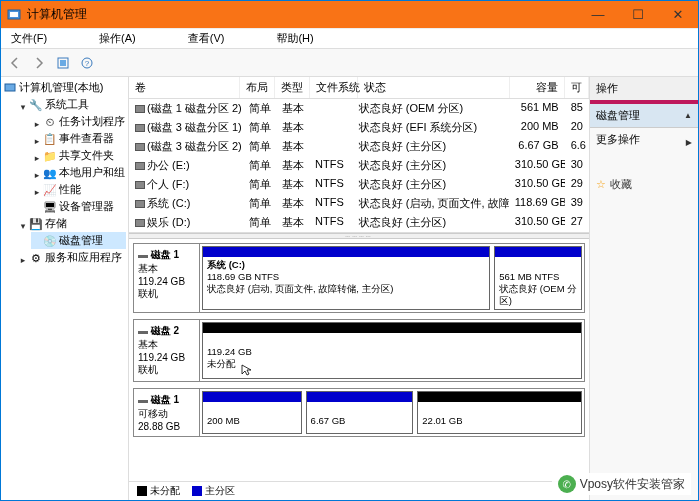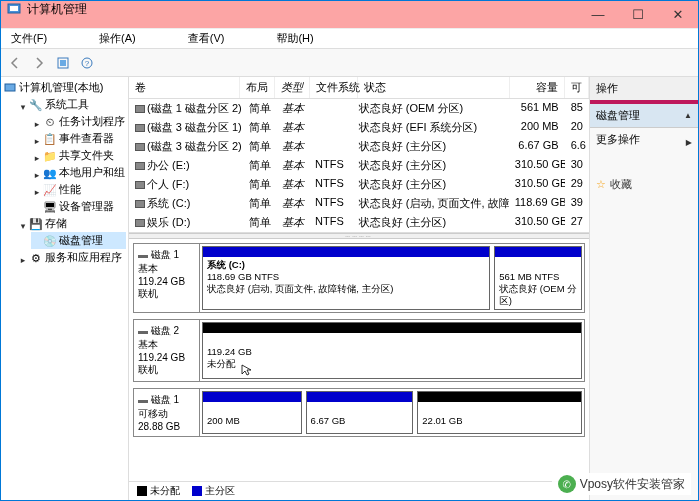--- a/index.html
+++ b/index.html
@@ -1,18 +1,18 @@
 <!DOCTYPE html>
 <html><head>
 <meta charset="utf-8">
 <style>
 * { box-sizing: border-box; margin: 0; padding: 0; font-family: "Microsoft YaHei", "Segoe UI", sans-serif; }
 body { background: #f0f0f0; width: 699px; height: 501px; overflow: hidden; font-size: 11px; }
 .window { width: 699px; height: 501px; background: #fff; border: 1px solid #0078d7; display: flex; flex-direction: column; }
-.titlebar { height: 28px; background: #fca5a5; display: flex; align-items: flex-start; padding-left: 6px; border-bottom: 1px solid #eee; }
+.titlebar { height: 28px; background: #f97316; display: flex; align-items: center; padding-left: 6px; border-bottom: 1px solid #eee; }
 .titlebar .icon { width: 16px; height: 16px; margin-right: 4px; display: flex; align-items: center; }
 .titlebar .title { font-size: 12px; color: #000; flex: 1; }
 .winbtns { display: flex; height: 100%; }
 .winbtn { width: 40px; display: flex; align-items: center; justify-content: center; font-size: 13px; color: #333; }
 .menubar { height: 20px; display: flex; align-items: center; padding-left: 4px; background: #fff; font-size: 11px; border-bottom: 1px solid #ddd; gap: 40px; }
 .menubar .menuitem { padding: 2px 6px; cursor: default; }
 .toolbar { height: 28px; background: #f8f8f8; border-bottom: 1px solid #ddd; display: flex; align-items: center; padding-left: 4px; gap: 4px; }
 .toolbar .tbicon { width: 20px; height: 20px; display: flex; align-items: center; justify-content: center; }
 .main { flex: 1; display: flex; min-height: 0; }
 .tree { width: 128px; background: #fff; border-right: 1px solid #ddd; padding: 2px; overflow: auto; font-size: 11px; }
@@ -20,29 +20,29 @@
 .tree-node .tw { width: 12px; text-align: center; color: #333; font-size: 9px; }
 .tree-node .ic { width: 14px; height: 14px; margin-right: 2px; display: inline-flex; align-items: center; justify-content: center; }
 .tree-children { padding-left: 14px; }
 .tree-node.sel { background: #cde8ff; }
 .center { flex: 1; display: flex; flex-direction: column; min-width: 0; border-right: 1px solid #ddd; }
 .vol-table { flex: 0 0 auto; border-bottom: 1px solid #ddd; }
 .vt-head { display: flex; background: #fff; border-bottom: 1px solid #ddd; font-size: 11px; }
 .vt-head .col { padding: 3px 6px; border-right: 1px solid #eee; white-space: nowrap; }
 .vt-row { display: flex; font-size: 11px; padding: 1px 0; }
 .vt-row .col { padding: 1px 6px; white-space: nowrap; overflow: hidden; }
-.col-vol { width: 128px; } .col-lay { width: 36px; } .col-typ { width: 36px; font-style: italic; }
+.col-vol { width: 128px; } .col-lay { width: 36px; } .col-typ { width: 36px; }
 .col-fs { width: 48px; } .col-st { width: 176px; } .col-cap { width: 62px; text-align: right; } .col-fr { width: 26px; text-align: right; }
 .volicon { display: inline-block; width: 10px; height: 8px; background: #888; border: 1px solid #555; vertical-align: middle; margin-right: 2px; }
 .split { height: 6px; background: #f0f0f0; border-top: 1px solid #ccc; border-bottom: 1px solid #ccc; display: flex; justify-content: center; align-items: center; }
 .split::after { content: "┄┄┄┄"; color: #aaa; font-size: 8px; letter-spacing: 2px; }
 .graphical { flex: 1; overflow: auto; padding: 4px; }
 .disk-row { display: flex; margin-bottom: 6px; border: 1px solid #888; }
 .disk-label { width: 66px; padding: 4px; font-size: 10px; border-right: 1px solid #888; }
-.disk-label .dn { font-weight: normal; }
+.disk-label .dn { font-weight: bold; }
 .disk-parts { flex: 1; display: flex; }
 .part { border: 1px solid #666; margin: 2px; display: flex; flex-direction: column; font-size: 10px; position: relative; }
 .part-header { height: 10px; }
 .hdr-blue { background: #0000cc; }
 .hdr-black { background: #000; }
 .part-body { padding: 2px 4px; flex: 1; font-size: 9.5px; line-height: 1.25; }
 .legend { display: flex; gap: 12px; padding: 2px 8px; font-size: 10px; align-items: center; border-top: 1px solid #ddd; }
 .legend .sw { width: 10px; height: 10px; display: inline-block; margin-right: 3px; vertical-align: middle; }
 .rightpanel { width: 108px; background: #f8f8f8; font-size: 11px; }
 .rightpanel .hdr { background: #f0f0f0; padding: 4px 6px; font-weight: normal; border-bottom: 4px solid #be185d; }

